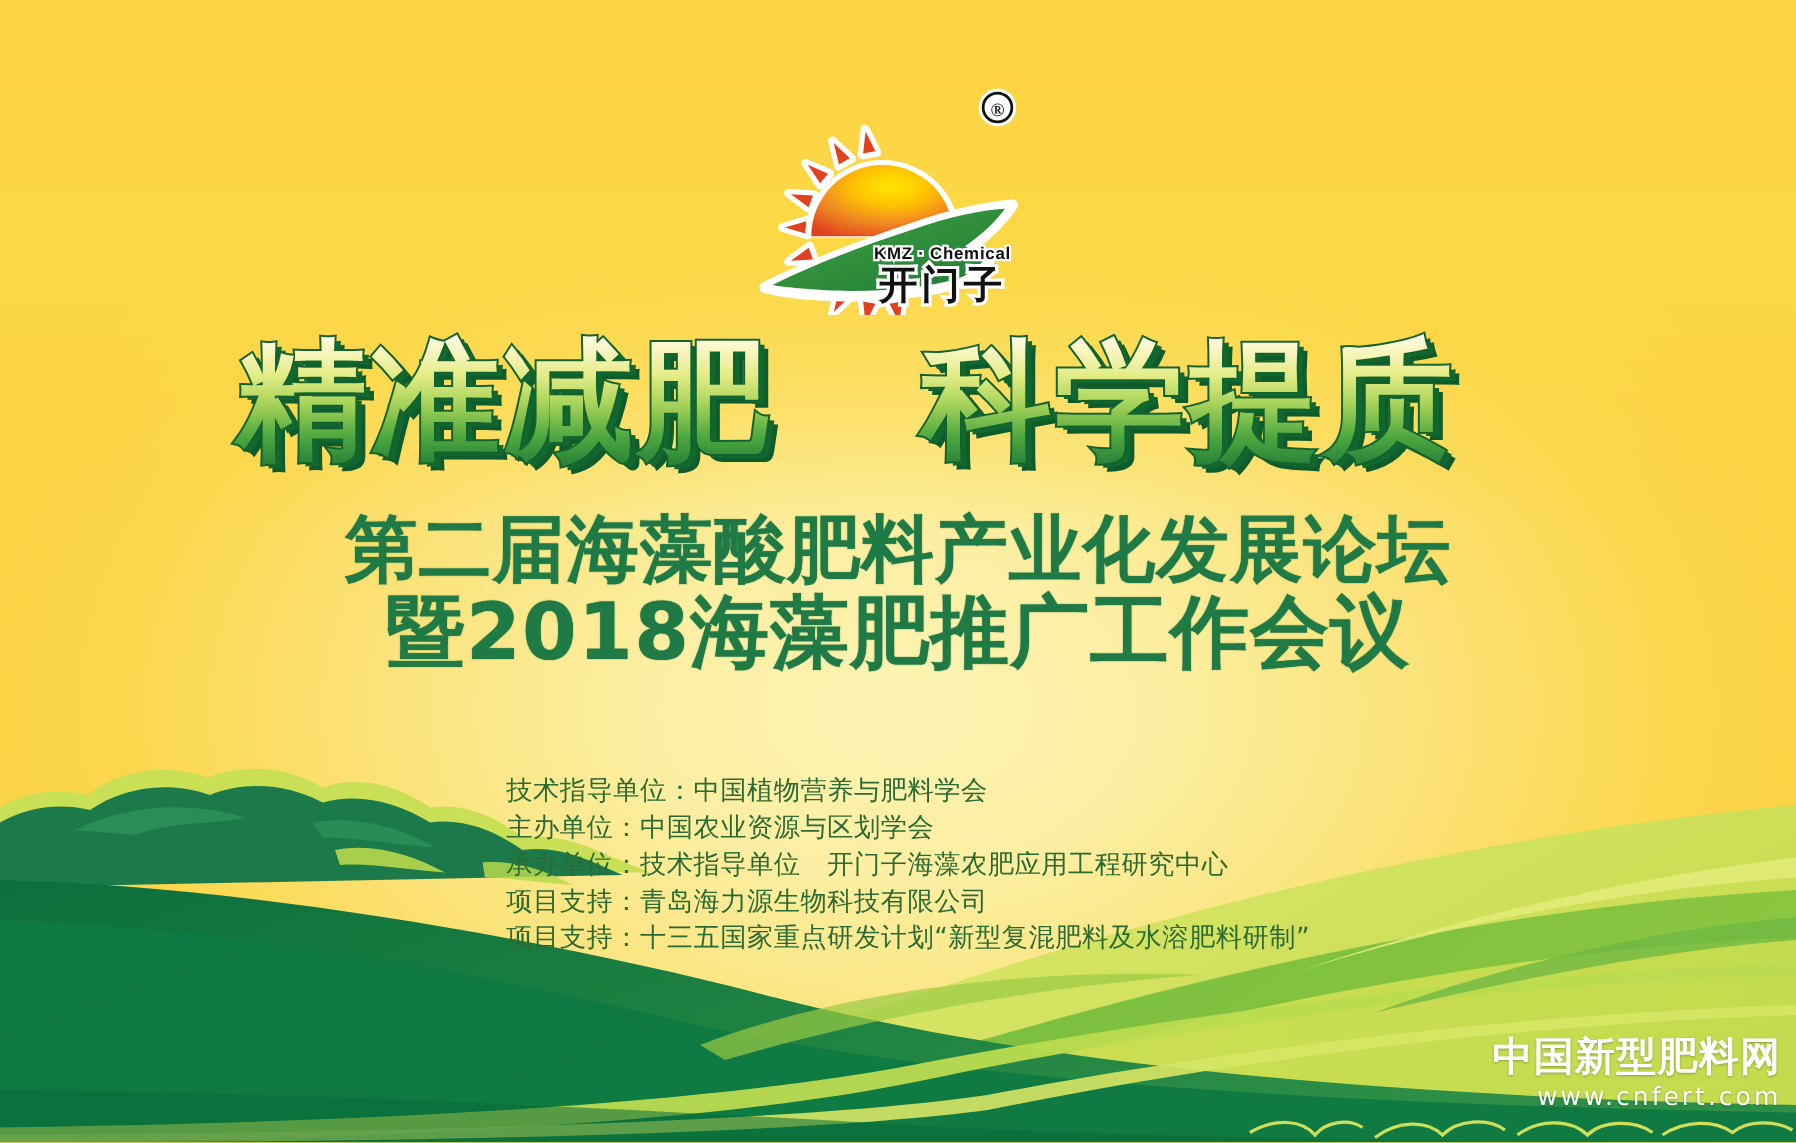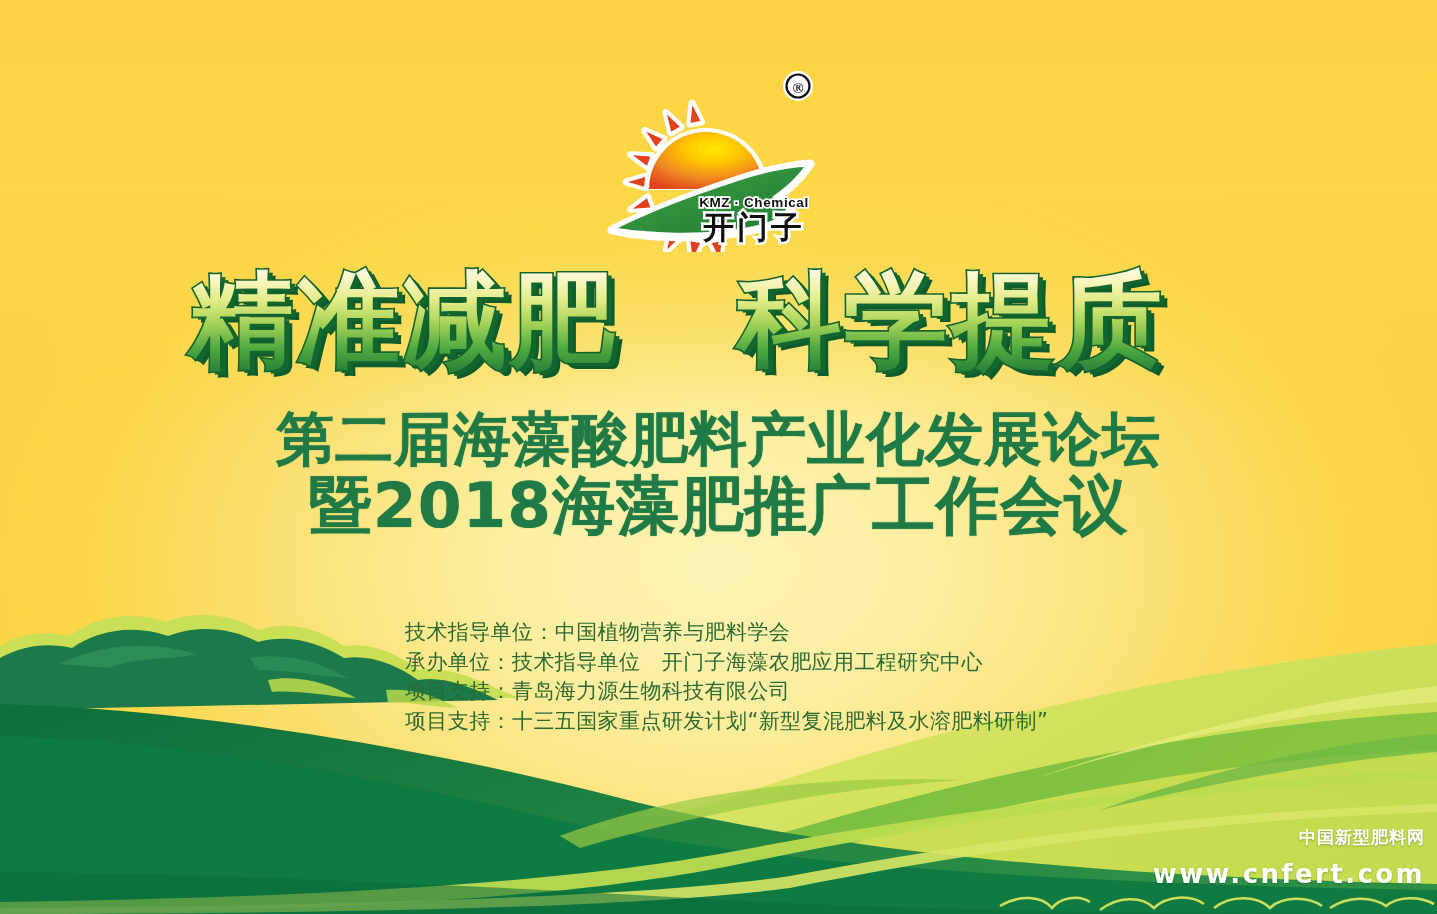--- a/index.html
+++ b/index.html
@@ -73,25 +73,25 @@
   #orgs .org-line{ display:block; }
 
   
   #watermark{
     position:absolute; right:12px; bottom:26px;
     text-align:right; color:#FFFFFF;
     line-height:1.05;
     text-shadow:0 1px 2px rgba(0,60,20,.35);
   }
   #watermark .wm-cn{
-    display:block; font-size:17px; font-weight:bold; letter-spacing:1px;
+    display:block; font-size:32px; font-weight:bold; letter-spacing:1px;text-align:center;
   }
   #watermark .wm-url{
-    display:block; font-size:26px; font-weight:bold; letter-spacing:2.4px;
-    margin-top:14px;
+    display:block; font-size:20px; font-weight:normal; letter-spacing:2.4px;
+    margin-top:4px;
   }
 </style>
 </head>
 <body>
 
 <div id="poster">
 
   <div class="bgtop"></div>
 
   <div class="landscape">
@@ -299,20 +299,21 @@
       <text x="0" y="88" font-size="104" font-weight="bold" letter-spacing="3" fill="url(#hlG)" stroke="#14632E" stroke-width="3.2" paint-order="stroke" font-family="'DejaVu Sans',sans-serif">精准减肥</text>
       <text x="548" y="88" font-size="104" font-weight="bold" letter-spacing="3" fill="url(#hlG)" stroke="#14632E" stroke-width="3.2" paint-order="stroke" font-family="'DejaVu Sans',sans-serif">科学提质</text>
     </svg>
   </div>
 
   <div class="subtitle" id="sub-line-1">第二届海藻酸肥料产业化发展论坛</div>
   <div class="subtitle" id="sub-line-2">暨2018海藻肥推广工作会议</div>
 
   <div id="orgs">
     <span class="org-line">技术指导单位：中国植物营养与肥料学会</span>
+    <span class="org-line">主办单位：中国农业资源与区划学会</span>
     <span class="org-line">承办单位：技术指导单位　开门子海藻农肥应用工程研究中心</span>
     <span class="org-line">项目支持：青岛海力源生物科技有限公司</span>
     <span class="org-line">项目支持：十三五国家重点研发计划“新型复混肥料及水溶肥料研制”</span>
   </div>
 
   <div id="watermark">
     <span class="wm-cn">中国新型肥料网</span>
     <span class="wm-url">www.cnfert.com</span>
   </div>
 

